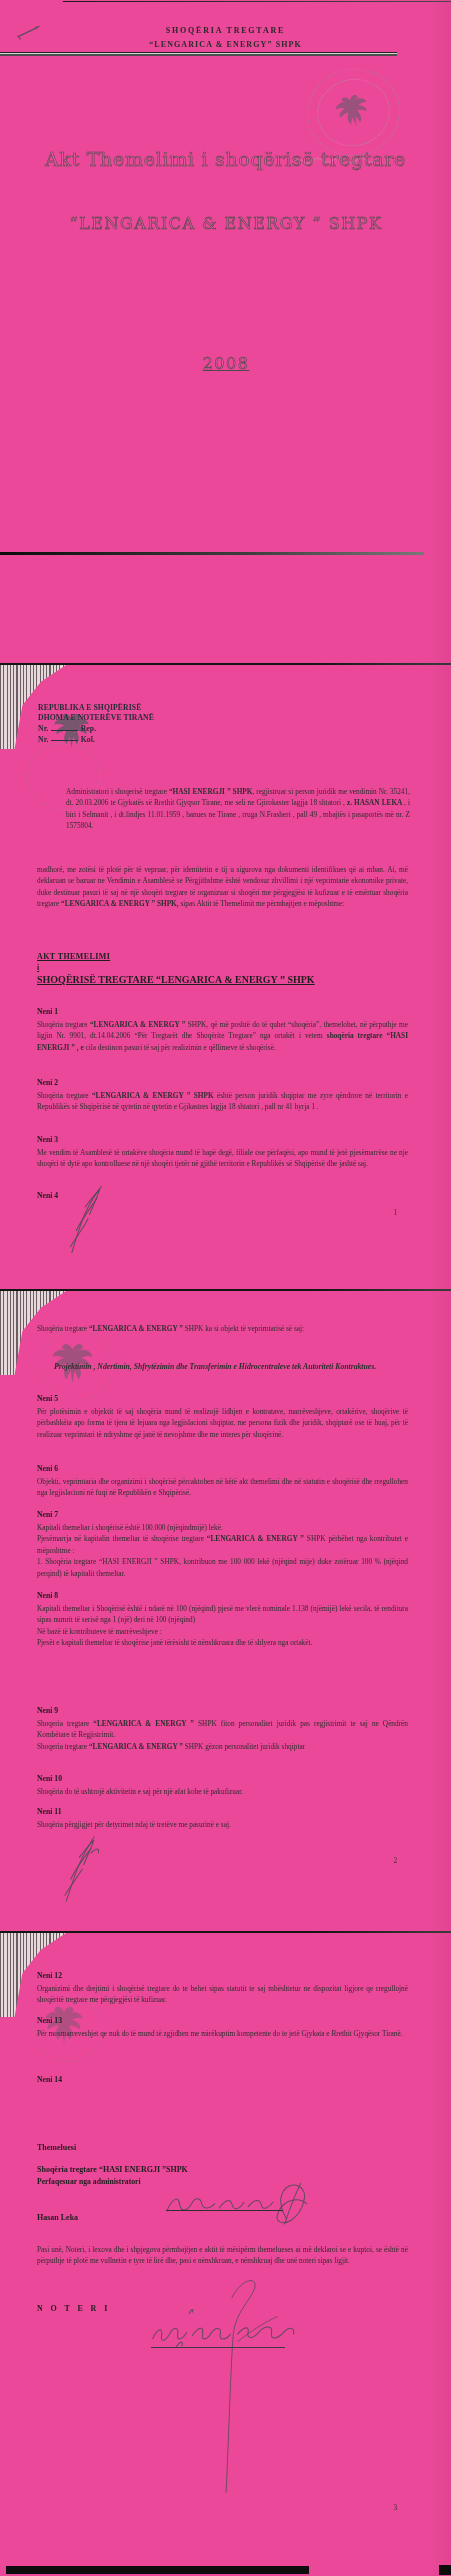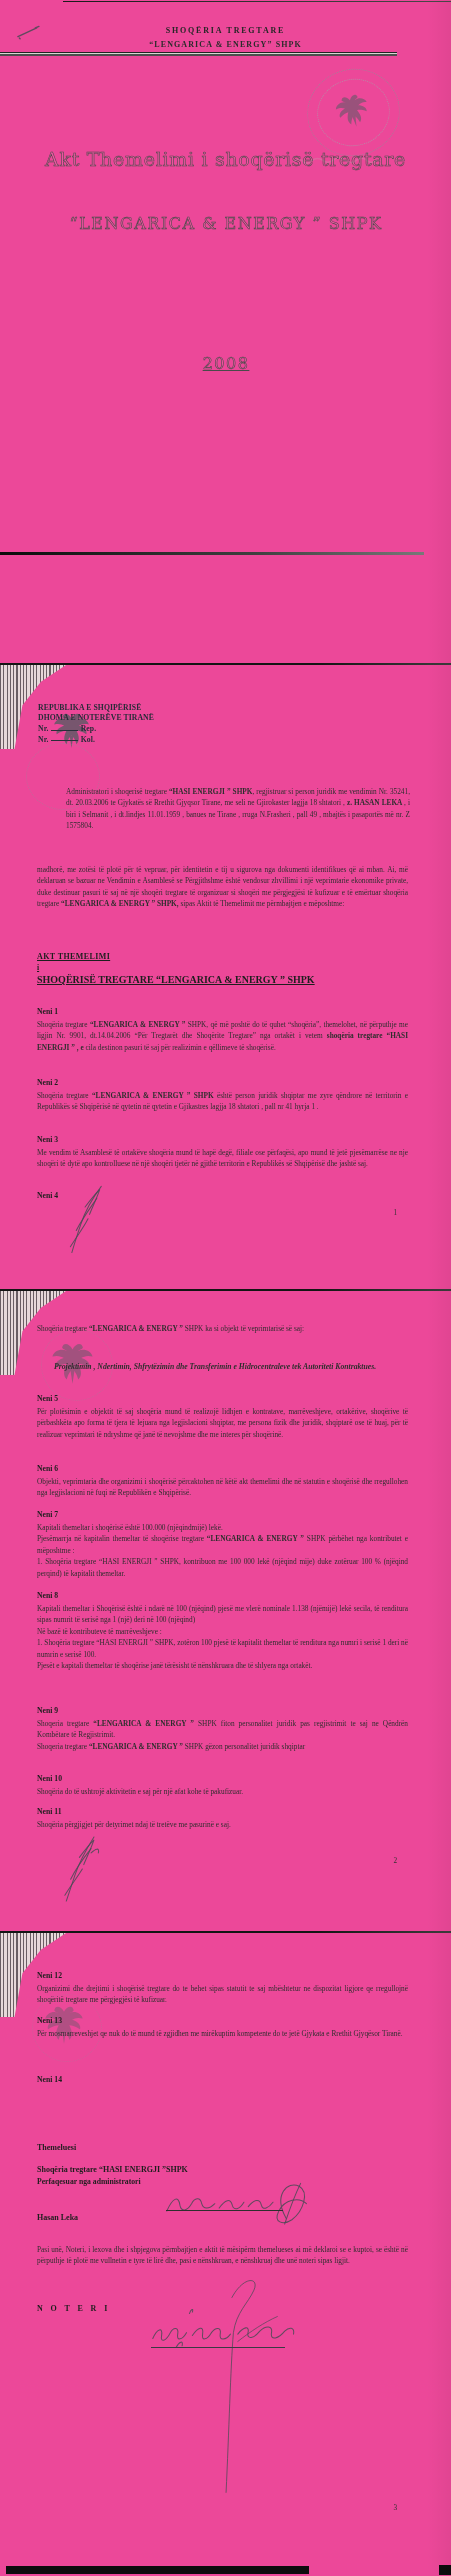--- a/index.html
+++ b/index.html
@@ -145,21 +145,20 @@
   <div class="abs t" style="left:37px; top:1522px; width:371px;">
     <div>Kapitali themeltar i shoqërisë është 100.000 (njëqindmijë) lekë.</div>
     <div><span>Pjesëmarrja në kapitalin themeltar të shoqërise tregtare </span><b>“LENGARICA  &amp;  ENERGY ”</b><span> SHPK përbëhet nga kontributet e mëposhtme :</span></div>
     <div>1. Shoqëria tregtare “HASI ENERGJI ” SHPK,  kontribuon me  100 000 lekë (njëqind mije) duke zotëruar 100 % (njëqind perqind) të kapitalit themeltar.</div>
   </div>
 
   <div class="abs c" style="top:1591px;">Neni 8</div>
   <div class="abs t" style="left:37px; top:1603px; width:371px;">
     <div>Kapitali themeltar i Shoqërisë është i ndarë në 100 (njëqind) pjesë me vlerë nominale 1.138 (njëmijë) lekë secila, të renditura sipas numrit të serisë nga 1 (një) deri në 100 (njëqind)</div>
     <div>Në bazë të kontributeve të marrëveshjeve :</div>
-    <div>1. Shoqëria tregtare “HASI  ENERGJI ” SHPK,  zotëron 100 pjesë të kapitalit themeltar të renditura nga numri i serisë 1  deri në numrin e serisë 100.</div>
     <div>Pjesët e kapitali themeltar të shoqërise janë tërësisht të nënshkruara dhe të shlyera nga ortakët.</div>
   </div>
 
   <div class="abs c" style="top:1706px;">Neni 9</div>
   <div class="abs t" style="left:37px; top:1718px; width:371px;">
     <div><span>Shoqeria tregtare </span><b>“LENGARICA  &amp;  ENERGY ”</b><span> SHPK fiton personalitet juridik pas regjistrimit te saj ne Qëndrën Kombëtare të Regjistrimit.</span></div>
     <div><span>Shoqeria tregtare </span><b>“LENGARICA  &amp;  ENERGY ”</b><span> SHPK gëzon personalitet juridik shqiptar</span></div>
   </div>
 
   <div class="abs c" style="top:1774px;">Neni 10</div>

